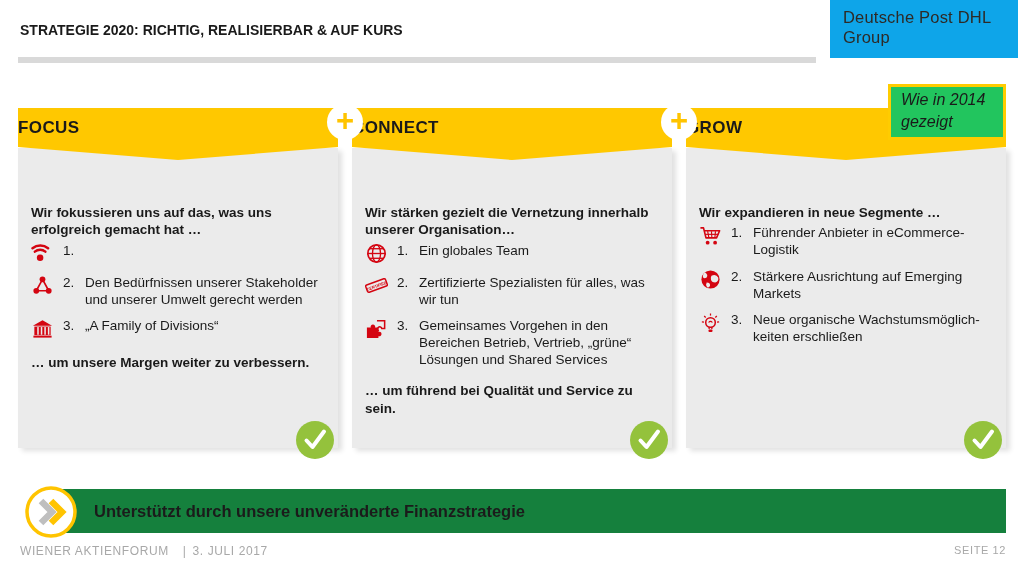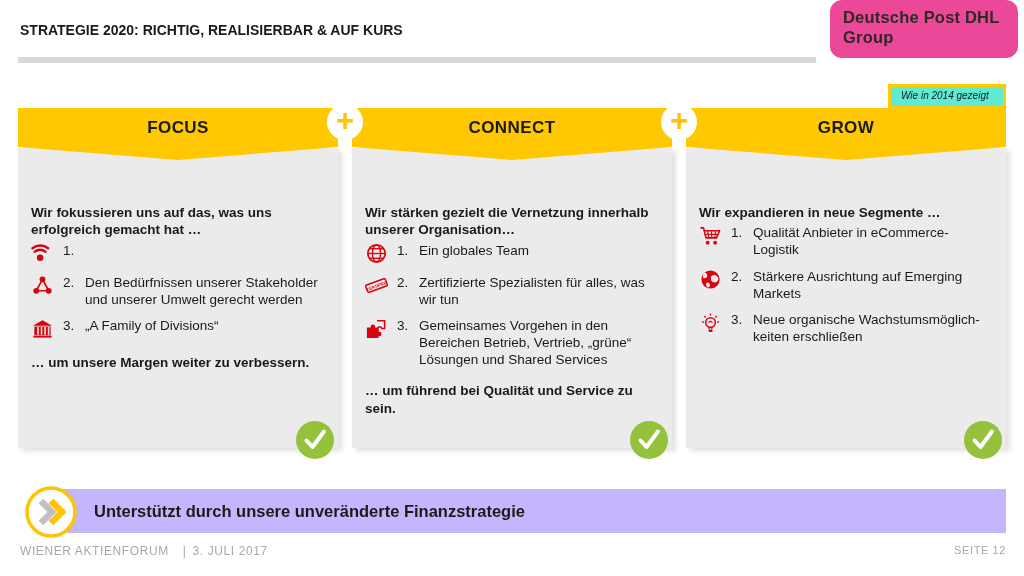--- a/index.html
+++ b/index.html
@@ -15,43 +15,41 @@
   .slide-title {
     position:absolute; left:20px; top:22px;
     font-size:14px; font-weight:bold; color:#1a1a1a;
   }
   .title-rule {
     position:absolute; left:18px; top:57px;
     width:798px; height:6px; background:#d9d9d9;
   }
   .logo {
     position:absolute; left:830px; top:0; width:188px; height:58px;
-    background:#ec4899; padding:7px 0 0 13px;
-    font-weight:bold; font-size:16.5px; line-height:1.22; color:#2e2a26;
+    background:#0ea5e9; padding:7px 0 0 13px;
+    font-weight:normal; font-size:16.5px; line-height:1.22; color:#2e2a26;
     letter-spacing:0.2px;
-    border-radius:12px;
   }
   .note-box {
     position:absolute; left:888px; top:84px; width:118px;
-    background:#5eead4; border:3px solid #FFCC00;
-    font-style:italic; font-size:10px; line-height:1.4;
+    background:#22c55e; border:3px solid #FFCC00;
+    font-style:italic; font-size:16px; line-height:1.4;
     padding:2px 6px 3px 10px; z-index:12; color:#1a1a1a;
   }
   
   .col {
     position:absolute; top:108px; width:320px; height:340px;
   }
   .col-1 { left:18px; }
   .col-2 { left:352px; }
   .col-3 { left:686px; }
   .col-header {
     position:absolute; top:0; left:0; right:0; height:52px;
     background:#FFC800; z-index:2;
     clip-path:polygon(0 0, 100% 0, 100% 75%, 50% 100%, 0 75%);
-    text-align:center;
     font-size:17px; font-weight:bold; letter-spacing:0.4px;
     line-height:39px; color:#1a1a1a;
   }
   .col-body {
     position:absolute; top:40px; left:0; right:0; bottom:0;
     background:#ebebeb; z-index:1;
     padding:56px 13px 12px 13px;
     box-shadow:4px 3px 5px rgba(0,0,0,0.12);
   }
   .col-intro { font-size:13.5px; font-weight:bold; line-height:1.28; margin-bottom:3px; }
@@ -70,21 +68,21 @@
     background:#ffffff; z-index:5;
     display:flex; align-items:center; justify-content:center;
     color:#FFC400; font-size:31px; font-weight:bold; line-height:1;
     padding-bottom:3px;
   }
   .plus-1 { left:327px; top:104px; }
   .plus-2 { left:661px; top:104px; }
   
   .banner {
     position:absolute; left:46px; top:489px; width:960px; height:44px;
-    background:#c4b5fd;
+    background:#15803d;
     display:flex; align-items:center;
     padding-left:48px;
     font-size:16.5px; font-weight:bold; color:#1b1b1b;
   }
   .banner-badge {
     position:absolute; left:25px; top:486px; width:52px; height:52px; z-index:6;
   }
   
   .footer-left {
     position:absolute; left:20px; top:544px;
@@ -228,21 +226,21 @@
             <path d="M1.5 4 h3.2 l2.6 10.5 h11 L21.5 7 H6" fill="none" stroke="#D40511" stroke-width="1.7" stroke-linejoin="round"></path>
             <line x1="9" y1="7.5" x2="10.2" y2="14" stroke="#D40511" stroke-width="1.2"></line>
             <line x1="13" y1="7.5" x2="13.4" y2="14" stroke="#D40511" stroke-width="1.2"></line>
             <line x1="17.2" y1="7.5" x2="16.6" y2="14" stroke="#D40511" stroke-width="1.2"></line>
             <line x1="6.6" y1="10.8" x2="20.2" y2="10.8" stroke="#D40511" stroke-width="1.2"></line>
             <circle cx="9" cy="19.5" r="2" fill="#D40511"></circle>
             <circle cx="16.8" cy="19.5" r="2" fill="#D40511"></circle>
           </svg>
       </span>
       <span class="item-num">1.</span>
-      <span class="item-text">Qualität Anbieter in eCommerce-Logistik</span>
+      <span class="item-text">Führender Anbieter in eCommerce-Logistik</span>
     </div>
 
     <div class="item">
       <span class="item-icon">
         <svg viewBox="0 0 24 24">
             <circle cx="12" cy="12" r="9.5" fill="#D40511"></circle>
             <path d="M6 4.5 Q10 7 8 10 Q5 12 4 9 Q3.5 6.5 6 4.5 Z" fill="#ebebeb"></path>
             <path d="M13 8 Q18 6 20 10 Q21 14 17 15 Q13 15 12.5 12 Q12 9.5 13 8 Z" fill="#ebebeb"></path>
             <path d="M8 15 Q12 15 11.5 18.5 Q10.5 21 8.5 20 Q6.5 17.5 8 15 Z" fill="#ebebeb"></path>
           </svg>

